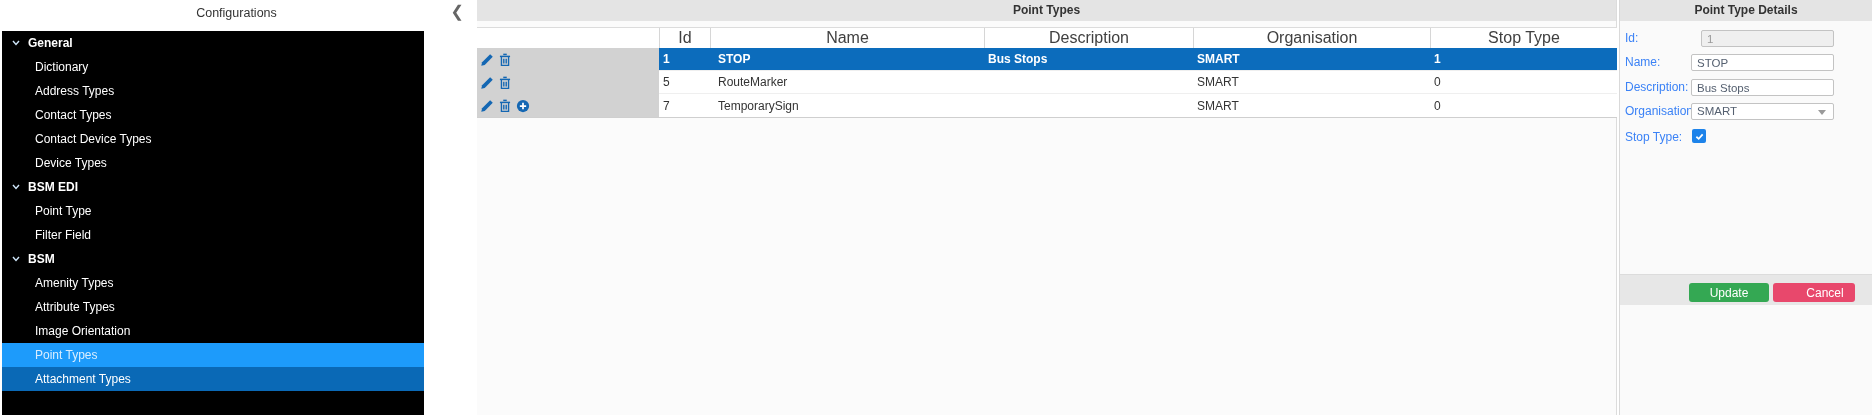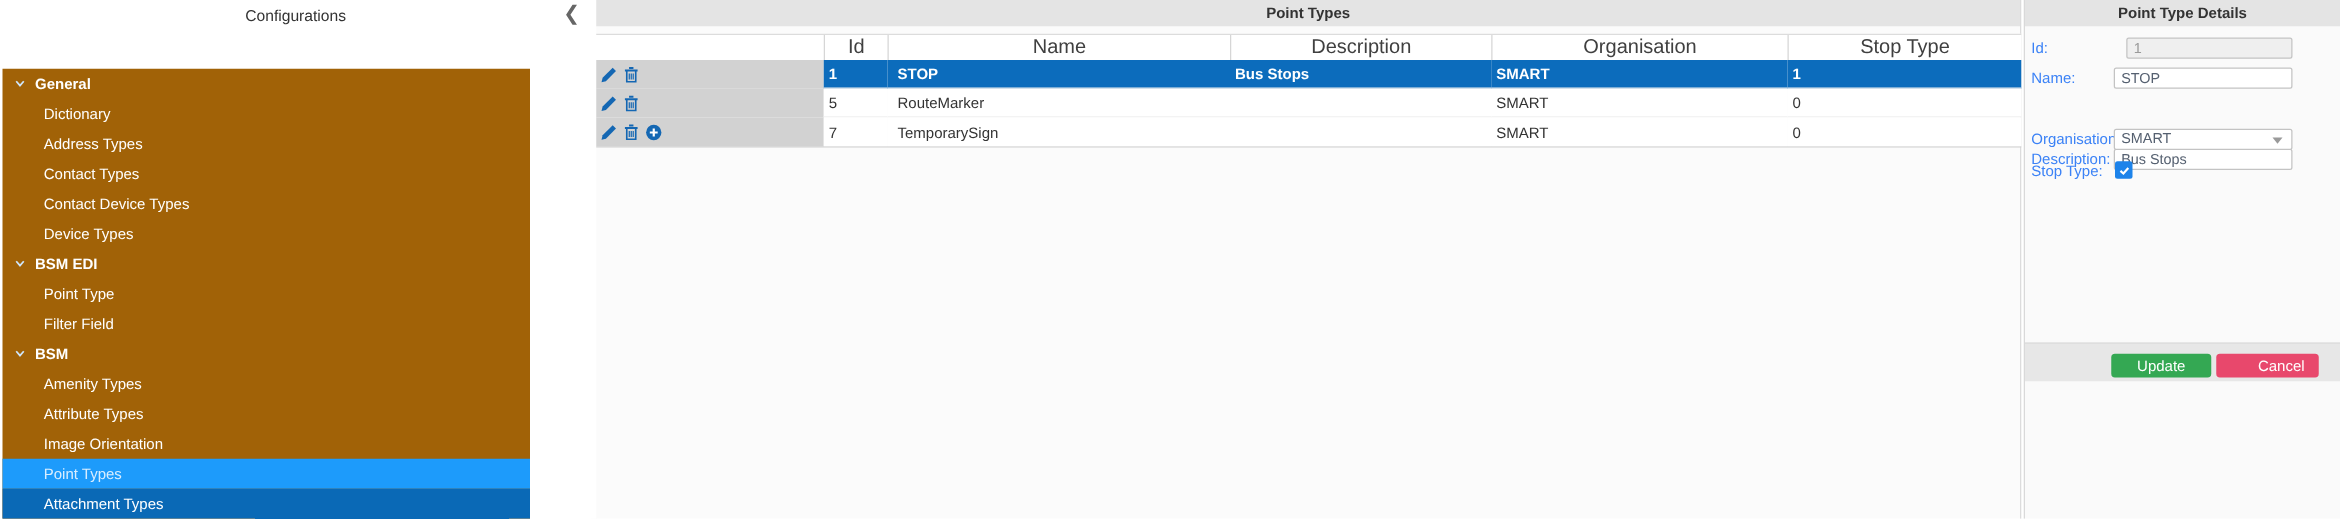--- a/index.html
+++ b/index.html
@@ -4,21 +4,21 @@
 <style>
   * { margin:0; padding:0; box-sizing:border-box; }
   html,body { width:1872px; height:415px; }
   body { font-family:"Liberation Sans", sans-serif; background:#ffffff; position:relative; overflow:hidden; }
 
   
   .sidebar { position:absolute; left:0; top:0; width:473px; height:415px; background:#fff; }
   .sidebar-header { position:relative; height:31px; background:#fff; }
   .sidebar-title { display:block; text-align:center; font-size:12.5px; color:#333; line-height:26px; }
   .collapse-btn { position:absolute; right:9px; top:1px; font-size:16px; color:#666; cursor:pointer; line-height:22px; }
-  .menu { position:absolute; left:2px; top:31px; width:422px; bottom:0; background:#a16207;margin-top:24px; }
+  .menu { position:absolute; left:2px; top:31px; width:422px; bottom:0; background:#000000; }
   .menu-group-header { height:24px; display:flex; align-items:center; padding-left:9px; color:#fff; font-weight:bold; font-size:12px; gap:7px; cursor:pointer; }
   .menu-item { height:24px; display:flex; align-items:center; padding-left:33px; color:#fff; font-size:12px; cursor:pointer; }
   .menu-item.selected { background:#1d9bfb; color:#d8edff; }
   .menu-item.shaded { background:#0a69b6;text-align:right; }
   .chev-down { width:10px; height:10px; flex:0 0 10px; }
 
   
   .table-panel { position:absolute; left:477px; top:0; width:1140px; height:415px; background:#fbfbfb; border-right:1px solid #dcdcdc; }
   .titlebar { height:21px; background:#e4e4e4; text-align:center; font-size:12px; font-weight:bold; color:#333; line-height:21px; }
   .grid-header { position:absolute; top:27px; left:0; width:1140px; height:21px; display:grid; grid-template-columns:182px 51px 274px 209px 237px 187px; background:#fff; border-top:1px solid #dcdcdc; }
@@ -198,21 +198,21 @@
   <div class="titlebar">Point Type Details</div>
 
   <div class="frow" style="top:30px;">
     <span class="flabel">Id:</span>
     <input class="finput disabled" disabled="" value="1" style="">
   </div>
   <div class="frow" style="top:54px;">
     <span class="flabel">Name:</span>
     <input class="finput wide" value="STOP" style="">
   </div>
-  <div class="frow" style="top:79px;margin-top:40px;">
+  <div class="frow" style="top:79px;">
     <span class="flabel">Description:</span>
     <input class="finput wide" value="Bus Stops" style="">
   </div>
   <div class="frow" style="top:103px;">
     <span class="flabel">Organisation:</span>
     <div class="fselect">
       <span>SMART</span>
       <span class="caret"></span>
     </div>
   </div>

